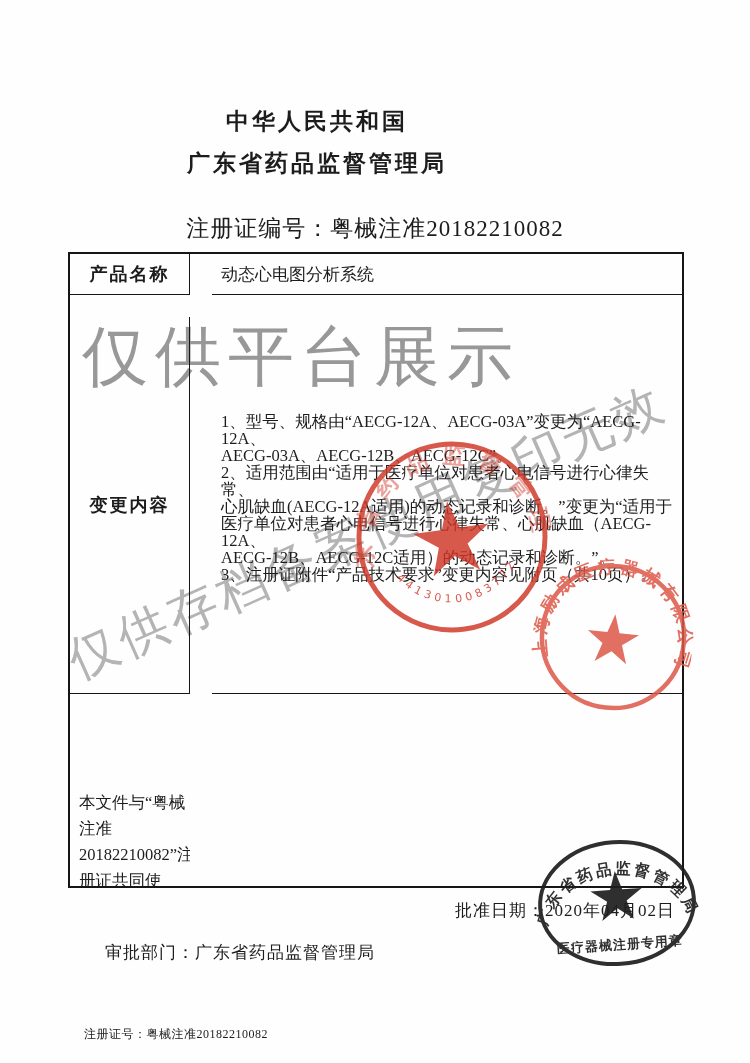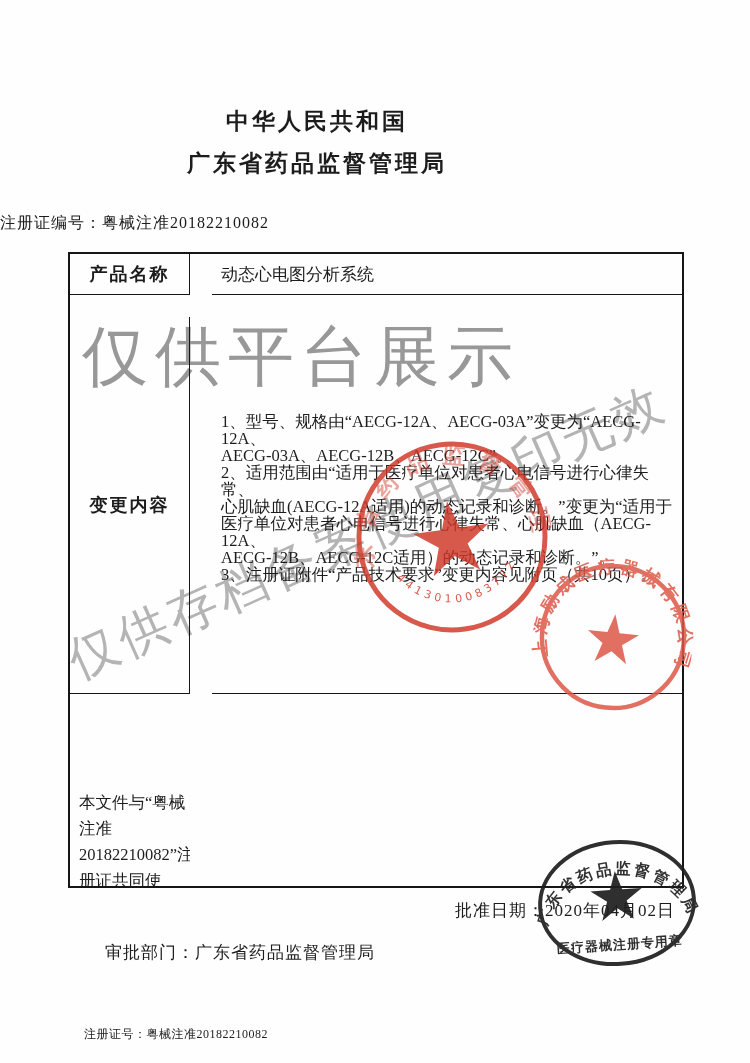--- a/index.html
+++ b/index.html
@@ -5,21 +5,21 @@
   html,body{margin:0;padding:0;}
   body{
     width:750px;height:1063px;position:relative;background:#fefefe;
     font-family:"Liberation Serif","DejaVu Serif",serif;color:#1c1c1c;overflow:hidden;
   }
   .abs{position:absolute;}
   
   .title{width:634px;text-align:center;font-weight:bold;font-size:23px;letter-spacing:3px;z-index:4;}
   .title1{top:106px;left:0;}
   .title2{top:148px;left:0;}
-  .regline{top:213px;left:0;width:750px;text-align:left;font-size:16px;letter-spacing:1px;z-index:4;}
+  .regline{top:213px;left:0;width:750px;text-align:center;font-size:23px;letter-spacing:1px;z-index:4;}
   
   .wm-horizontal{
     left:82px;top:312px;font-size:66px;letter-spacing:7px;color:#8a8a8a;opacity:.88;
     white-space:nowrap;z-index:1;font-weight:400;
   }
   .wm-diagonal{
     left:367px;top:532px;transform:translate(-50%,-50%) rotate(-24deg);
     font-size:50px;letter-spacing:4px;color:rgba(112,112,112,.52);white-space:nowrap;z-index:1;
   }
   

